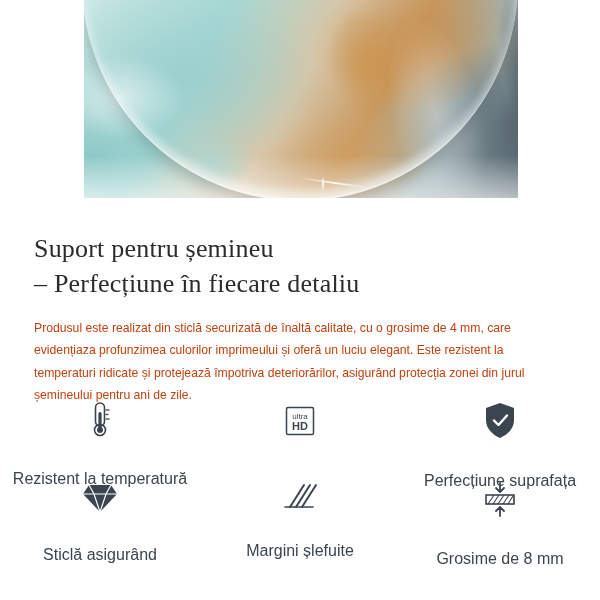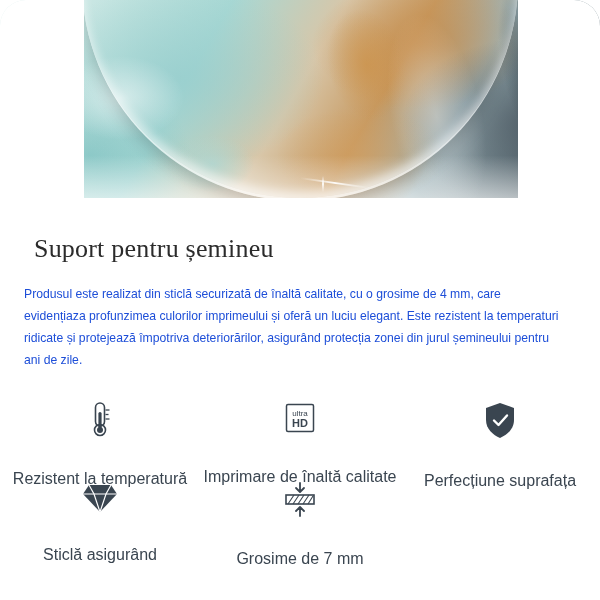--- a/index.html
+++ b/index.html
@@ -12,21 +12,20 @@
     background: #ffffff;
     font-family: "Liberation Sans", sans-serif;
     overflow: hidden;
   }
   .page {
     position: relative;
     width: 600px;
     height: 600px;
     background: #ffffff;
     overflow: hidden;
-    border-radius: 26px;
   }
 
   
   .hero {
     position: absolute;
     top: 0;
     left: 0;
     width: 600px;
     height: 222px;
     overflow: hidden;
@@ -140,24 +139,24 @@
     font-weight: 400;
     line-height: 1.33;
     color: #2b2b2b;
     letter-spacing: 0.2px;
   }
   .headline .l2 {
     display: block;
   }
   .body-copy {
     margin: 0;
-    padding: 16px 36px 0 24px;
+    padding: 16px 36px 0 34px;
     font-size: 12.2px;
     line-height: 1.82;
-    color: #1d4ed8;
+    color: #c2410c;
     text-align: left;
   }
 
   
   .features {
     position: absolute;
     left: 0;
     top: 400px;
     width: 600px;
     display: grid;
@@ -202,20 +201,21 @@
     <div class="hero-mask-left"></div>
     <div class="hero-mask-right"></div>
     <div class="hero-mask-bottom"></div>
     <div class="hero-glint"></div>
     <div class="hero-glint2"></div>
   </div>
 
   <div class="content">
     <h1 class="headline">
       <span>Suport pentru șemineu</span>
+      <span class="l2">– Perfecțiune în fiecare detaliu</span>
     </h1>
     <p class="body-copy">Produsul este realizat din sticlă securizată de înaltă calitate, cu o grosime de 4 mm, care evidențiaza profunzimea culorilor imprimeului și oferă un luciu elegant. Este rezistent la temperaturi ridicate și protejează împotriva deteriorărilor, asigurând protecția zonei din jurul șemineului pentru ani de zile.</p>
   </div>
 
   <div class="features">
 
     <div class="feature">
       <div class="feature-icon">
         <svg width="34" height="40" viewBox="0 0 34 40">
           <rect x="12.5" y="3" width="9" height="23" rx="4.5" fill="none" stroke="#3a4550" stroke-width="1.6"></rect>
@@ -231,21 +231,20 @@
     </div>
 
     <div class="feature">
       <div class="feature-icon">
         <svg width="40" height="38" viewBox="0 0 40 38">
           <rect x="6.5" y="4.5" width="27" height="27" rx="1.5" fill="none" stroke="#3a4550" stroke-width="1.5"></rect>
           <text x="20" y="16" font-family="Liberation Sans, sans-serif" font-size="8" fill="#3a4550" text-anchor="middle">ultra</text>
           <text x="20" y="27" font-family="Liberation Sans, sans-serif" font-size="11" font-weight="bold" fill="#3a4550" text-anchor="middle">HD</text>
         </svg>
       </div>
-      <div class="feature-label">Imprimare de înaltă calitate</div>
     </div>
 
     <div class="feature">
       <div class="feature-icon">
         <svg width="38" height="42" viewBox="0 0 38 42">
           <path d="M19 3 L33 8 V20 C33 29 26 35 19 38 C12 35 5 29 5 20 V8 Z" fill="#3a4550"></path>
           <path d="M13 20.5 L17.5 25 L26 15.5" fill="none" stroke="#ffffff" stroke-width="2.4" stroke-linecap="round" stroke-linejoin="round"></path>
         </svg>
       </div>
       <div class="feature-label">Perfecțiune suprafața</div>
@@ -255,27 +254,38 @@
       <div class="feature-icon">
         <svg width="40" height="36" viewBox="0 0 40 36">
           <path d="M9 5 H31 L37 14 L20 32 L3 14 Z" fill="#3a4550"></path>
           <path d="M9 5 L14 14 L20 32 L26 14 L31 5" fill="none" stroke="#ffffff" stroke-width="1.2"></path>
           <path d="M3 14 H37" fill="none" stroke="#ffffff" stroke-width="1.2"></path>
         </svg>
       </div>
       <div class="feature-label">Sticlă asigurând</div>
     </div>
 
+    <div class="feature">
+      <div class="feature-icon">
+        <svg width="40" height="32" viewBox="0 0 40 32">
+          <path d="M10 27 L24 5" stroke="#3a4550" stroke-width="2" stroke-linecap="round"></path>
+          <path d="M16 27 L30 5" stroke="#3a4550" stroke-width="2" stroke-linecap="round"></path>
+          <path d="M22 27 L36 5" stroke="#3a4550" stroke-width="2" stroke-linecap="round"></path>
+          <path d="M5 27 L33 27" stroke="#3a4550" stroke-width="1.6" stroke-linecap="round"></path>
+        </svg>
+      </div>
+      <div class="feature-label">Margini șlefuite</div>
+    </div>
 
     <div class="feature">
       <div class="feature-icon">
         <svg width="40" height="40" viewBox="0 0 40 40">
           <path d="M20 3 V11 M16 8 L20 12 L24 8" fill="none" stroke="#3a4550" stroke-width="1.8" stroke-linecap="round" stroke-linejoin="round"></path>
           <rect x="6" y="15" width="28" height="9" fill="none" stroke="#3a4550" stroke-width="1.6"></rect>
           <path d="M8 24 L14 15 M13 24 L19 15 M18 24 L24 15 M23 24 L29 15 M28 24 L33 16" stroke="#3a4550" stroke-width="1.1"></path>
           <path d="M20 36 V28 M16 31 L20 27 L24 31" fill="none" stroke="#3a4550" stroke-width="1.8" stroke-linecap="round" stroke-linejoin="round"></path>
         </svg>
       </div>
-      <div class="feature-label">Grosime de 7 mm</div>
+      <div class="feature-label">Grosime de 8 mm</div>
     </div>
 
   </div>
 </div>
 
 </body></html>

